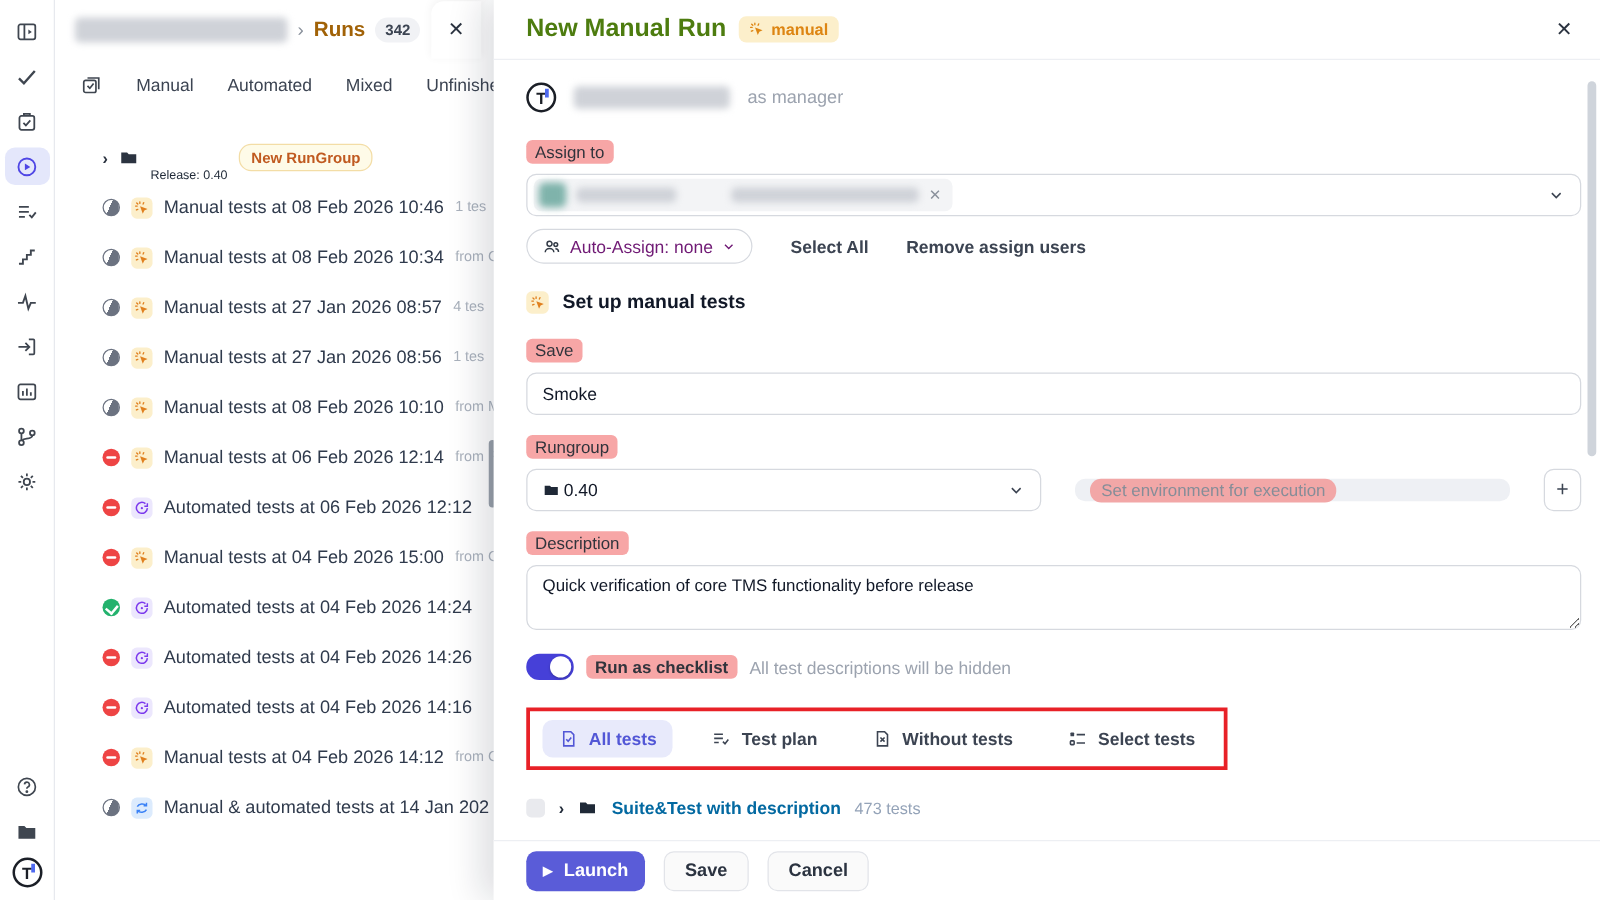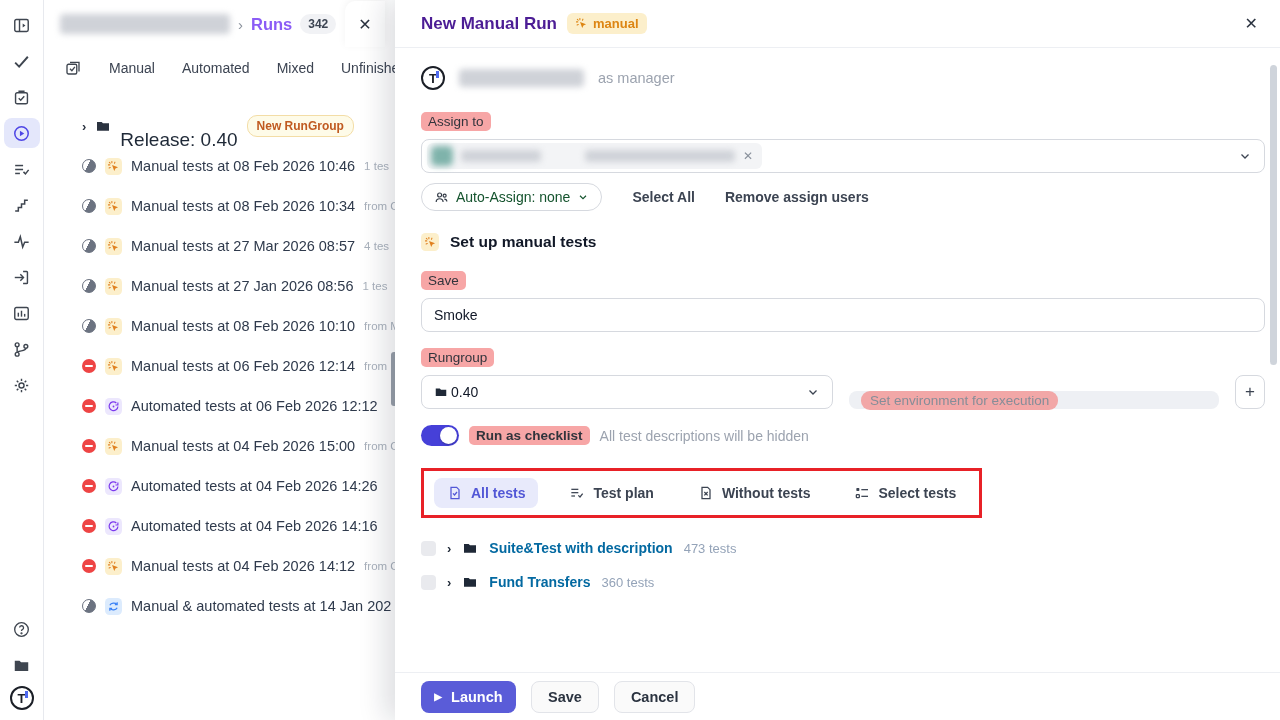--- a/index.html
+++ b/index.html
@@ -19,35 +19,35 @@
   .logo-circ { width:24px; height:24px; border:2.2px solid #1b1f27; border-radius:50%;
     display:flex; align-items:center; justify-content:center; font-weight:bold; font-size:13px;
     color:#1b1f27; position:relative; margin-bottom:10px; }
   .logo-circ i { position:absolute; top:3px; right:4px; width:3px; height:7px; background:#4f6af0; }
 
   
   .list-panel { width:351px; height:720px; background:#fff; position:relative; flex:none; overflow:hidden; }
   .lp-head { display:flex; align-items:center; height:48px; padding:0 10px 0 16px; gap:8px; }
   .blur { background:#cfd2d8; border-radius:4px; filter:blur(3px); }
   .crumb-chev { color:#8a919c; font-size:15px; }
-  .crumb-title { font-weight:bold; font-size:16.5px; color:#8b5cf6; }
+  .crumb-title { font-weight:bold; font-size:16.5px; color:#a16207; }
   .count-badge { background:#f1f2f5; border-radius:10px; font-size:12px; color:#3c4452;
     padding:3px 8px; font-weight:600; }
   .lp-close { margin-left:auto; background:#fff; border-radius:10px 0 0 0; width:40px; height:46px;
     display:flex; align-items:center; justify-content:center; font-size:16px; color:#2b3340;
     box-shadow:0 -2px 8px rgba(0,0,0,.05); cursor:pointer; }
   .lp-filters { display:flex; align-items:center; gap:27px; height:40px; padding-left:20px;
     font-size:14px; color:#3c4452; white-space:nowrap; }
   .lp-filters .f-ic { color:#3f4650; display:flex; }
   .lp-filters span { cursor:pointer; }
   .runs-list { padding:18px 0 0 0; }
   .group-row, .run-row { display:flex; align-items:center; height:40px; padding-left:38px; gap:9px;
     white-space:nowrap; cursor:pointer; }
   .group-chev { color:#2b3340; font-size:13px; font-weight:bold; }
-  .group-title { font-size:19px; color:#1f2937;margin-top:28px; }
+  .group-title { font-size:10px; color:#1f2937;margin-top:28px; }
   .group-badge { font-size:12px; font-weight:600; color:#c05a20; background:#fefbe8;
     border:1px solid #f3dda6; border-radius:10px; padding:3px 9px; }
   .run-title { font-size:14.5px; color:#2f3a4c; }
   .run-meta { font-size:11.5px; color:#a9b1bc; }
   .st { width:14px; height:14px; flex:none; border-radius:50%; position:relative; }
   .st.progress { border:1.6px solid #6b7280; background:linear-gradient(115deg, #ffffff 42%, #6b7280 42%); }
   .st.blocked { background:#ee4444; }
   .st.blocked::after { content:""; position:absolute; left:3px; right:3px; top:6px; height:2.2px;
     background:#fff; border-radius:1px; }
   .st.passed { background:#23b26d; }
@@ -60,21 +60,21 @@
   .tp.mixed { background:#dcebfd; }
   .tp svg { width:13px; height:13px; }
   .lp-scrollthumb { position:absolute; right:-2px; top:352px; width:6px; height:54px;
     background:#9aa1ab; border-radius:3px; }
 
   
   .modal { width:885px; height:720px; background:#fff; position:relative;
     box-shadow:-10px 0 26px rgba(15,23,42,.14); display:flex; flex-direction:column; z-index:5; }
   .m-head { height:48px; display:flex; align-items:center; padding:0 18px 0 26px; gap:10px;
     border-bottom:1px solid #edeff3; flex:none; }
-  .m-title { font-size:17px; font-weight:bold; color:#4c1d95;text-align:center; }
+  .m-title { font-size:20px; font-weight:bold; color:#4d7c0f;text-align:center; }
   .m-badge { display:flex; align-items:center; gap:5px; background:#fcefcb; border-radius:6px;
     padding:3px 8px; font-size:13px; font-weight:600; color:#dd8512; }
   .m-badge svg { width:13px; height:13px; }
   .m-close { margin-left:auto; font-size:16px; color:#2b3340; cursor:pointer; padding:4px; }
   .m-body { flex:1; padding:18px 15px 0 26px; position:relative; overflow:hidden; }
   .m-scrollthumb { position:absolute; right:3px; top:17px; width:7px; height:300px;
     background:#cfd4db; border-radius:4px; }
   .content { width:844px; }
 
   .owner-row { display:flex; align-items:center; gap:14px; margin-bottom:22px; }
@@ -84,32 +84,32 @@
     font-size:13.5px; border-radius:5px; padding:2px 7px; margin-bottom:8px; }
   .select-box { border:1px solid #d6d9df; border-radius:8px; height:34px; display:flex;
     align-items:center; padding:0 12px 0 5px; cursor:pointer; }
   .assign-select { margin-bottom:10px; }
   .chip { background:#f3f4f6; border-radius:6px; height:26px; display:flex; align-items:center;
     gap:8px; padding:0 9px 0 4px; }
   .chip-x { color:#8a919c; font-size:12px; cursor:pointer; }
   .chev { margin-left:auto; color:#3c4452; display:flex; }
   .assign-actions { display:flex; align-items:center; gap:30px; margin:10px 0 22px; }
   .autoassign-btn { display:flex; align-items:center; gap:7px; border:1px solid #d6d9df;
-    border-radius:14px; padding:5px 12px; font-size:14px; color:#14532d; cursor:pointer; }
+    border-radius:14px; padding:5px 12px; font-size:14px; color:#701a75; cursor:pointer; }
   .link-btn { font-size:14px; color:#3c4452; font-weight:600; cursor:pointer; }
 
   .setup-head { display:flex; align-items:center; gap:11px; margin-bottom:20px; }
   .setup-head .tp { width:18px; height:18px; }
   .setup-title { font-size:15.5px; font-weight:bold; color:#111827; }
 
   .text-input { width:100%; border:1px solid #d6d9df; border-radius:8px; height:32px;
     font-size:14px; color:#111827; padding:16px 12px; font-family:inherit; background:#fff; }
   .field { margin-bottom:16px; }
 
-  .rg-row { display:flex; gap:16px; align-items:flex-end; }
+  .rg-row { display:flex; gap:27px; align-items:center; }
   .rg-select { width:412px; height:34px; }
   .rg-select .fold { margin-left:7px; margin-right:3px; }
   .rg-value { font-size:14px; color:#111827; }
   .env-box { flex:1; background:#eef0f4; border-radius:8px; height:18px; display:flex;
     align-items:center; padding:0 12px; }
   .env-ph { background:#f2a7a7; border-radius:9px; padding:2px 9px; font-size:13.5px; color:#868d98; }
   .plus-btn { width:30px; height:34px; border:1px solid #d6d9df; border-radius:8px; background:#fff;
     font-size:17px; color:#3c4452; display:flex; align-items:center; justify-content:center; cursor:pointer; }
 
   .desc-area { width:100%; border:1px solid #d6d9df; border-radius:8px; height:52px; resize:vertical;
@@ -317,21 +317,21 @@
                 <g stroke="#e0801f" stroke-width="1.3" stroke-linecap="round">
                   <line x1="6" y1="1.8" x2="6" y2="3.4"></line>
                   <line x1="1.8" y1="6" x2="3.4" y2="6"></line>
                   <line x1="2.9" y1="2.9" x2="4" y2="4"></line>
                   <line x1="9.8" y1="2.6" x2="9.2" y2="4"></line>
                   <line x1="2.6" y1="9.8" x2="4" y2="9.2"></line>
                 </g>
                 <path d="M6.2 6.2 L13.6 8.9 L10.4 10.4 L8.9 13.6 Z" fill="#e0801f"></path>
               </svg>
             </span>
-            <span class="run-title">Manual tests at 27 Mar 2026 08:57</span>
+            <span class="run-title">Manual tests at 27 Jan 2026 08:57</span>
             <span class="run-meta">4 tes</span>
           </div>
           <div class="run-row">
             <span class="st progress"></span>
             <span class="tp manual">
               <svg viewBox="0 0 16 16">
                 <g stroke="#e0801f" stroke-width="1.3" stroke-linecap="round">
                   <line x1="6" y1="1.8" x2="6" y2="3.4"></line>
                   <line x1="1.8" y1="6" x2="3.4" y2="6"></line>
                   <line x1="2.9" y1="2.9" x2="4" y2="4"></line>
@@ -398,20 +398,31 @@
                   <line x1="1.8" y1="6" x2="3.4" y2="6"></line>
                   <line x1="2.9" y1="2.9" x2="4" y2="4"></line>
                   <line x1="9.8" y1="2.6" x2="9.2" y2="4"></line>
                   <line x1="2.6" y1="9.8" x2="4" y2="9.2"></line>
                 </g>
                 <path d="M6.2 6.2 L13.6 8.9 L10.4 10.4 L8.9 13.6 Z" fill="#e0801f"></path>
               </svg>
             </span>
             <span class="run-title">Manual tests at 04 Feb 2026 15:00</span>
             <span class="run-meta">from C</span>
+          </div>
+          <div class="run-row">
+            <span class="st passed"></span>
+            <span class="tp automated">
+              <svg viewBox="0 0 16 16" fill="none" stroke="#7c3aed" stroke-width="1.5">
+                <path d="M11.5 3.6 A5.4 5.4 0 1 0 13.4 8"></path>
+                <path d="M13.4 3.2 v3 h-3" stroke-width="1.4"></path>
+                <circle cx="8" cy="8" r="1.1" fill="#7c3aed" stroke="none"></circle>
+              </svg>
+            </span>
+            <span class="run-title">Automated tests at 04 Feb 2026 14:24</span>
           </div>
           <div class="run-row">
             <span class="st blocked"></span>
             <span class="tp automated">
               <svg viewBox="0 0 16 16" fill="none" stroke="#7c3aed" stroke-width="1.5">
                 <path d="M11.5 3.6 A5.4 5.4 0 1 0 13.4 8"></path>
                 <path d="M13.4 3.2 v3 h-3" stroke-width="1.4"></path>
                 <circle cx="8" cy="8" r="1.1" fill="#7c3aed" stroke="none"></circle>
               </svg>
             </span>
@@ -560,20 +571,24 @@
                   </svg>
               </span>
             </div>
             <div class="env-box">
               <span class="env-ph">Set environment for execution</span>
             </div>
             <button class="plus-btn">+</button>
           </div>
         </div>
 
+        <div class="field" style="margin-bottom:0;">
+          <span class="pill-label">Description</span><br>
+          <textarea class="desc-area" style="">Quick verification of core TMS functionality before release</textarea>
+        </div>
 
         <div class="toggle-row">
           <span class="switch"></span>
           <span class="toggle-label">Run as checklist</span>
           <span class="toggle-hint">All test descriptions will be hidden</span>
         </div>
 
         <div class="tabs-annot">
           <span class="tab active">
             <svg viewBox="0 0 24 24" fill="none" stroke="currentColor" stroke-width="1.9">

